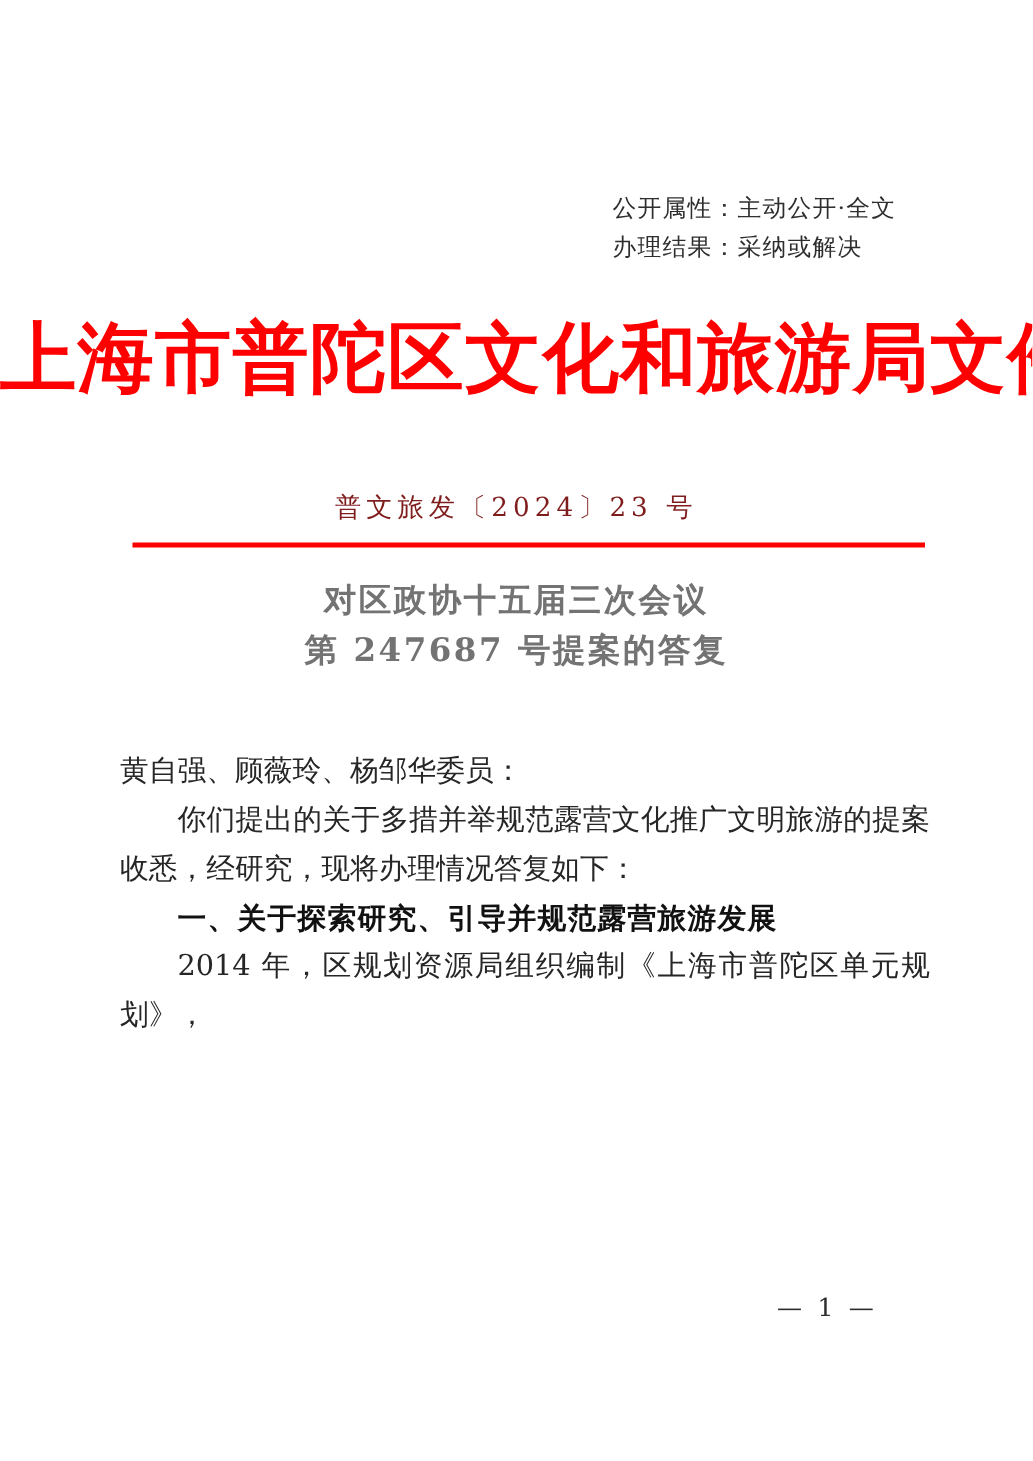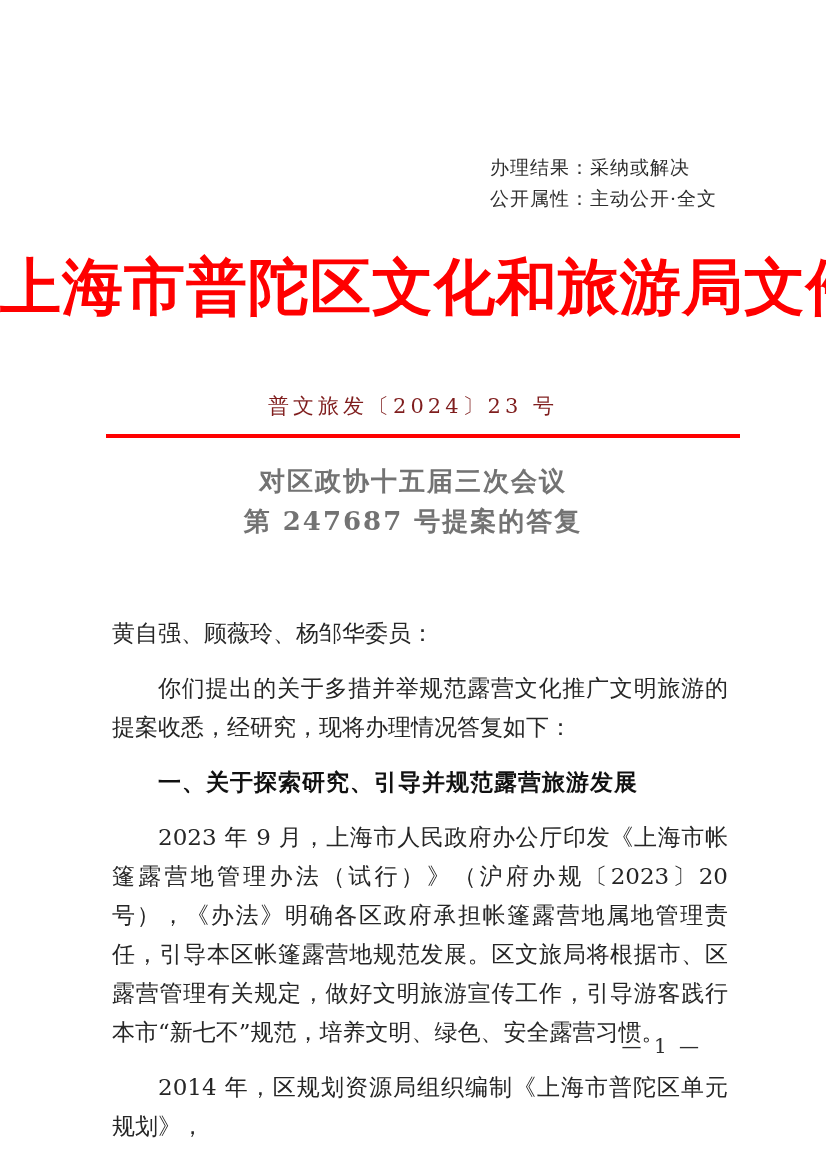--- a/index.html
+++ b/index.html
@@ -80,21 +80,21 @@
   .body-text {
     position: absolute;
     top: 598px;
     left: 96px;
     width: 648px;
     font-size: 23px;
     line-height: 39px;
     text-align: justify;
     color: #262626;
   }
-  .body-text p { margin: 16px; }
+  .body-text p { margin: 0; }
   .body-text .indent { text-indent: 2em; }
   .body-text .heading {
     text-indent: 2em;
     font-weight: bold;
     color: #111111;
     font-family: Liberation Sans, sans-serif;
     letter-spacing: 1px;
   }
   
   .page-number {
@@ -106,38 +106,37 @@
     color: #2e2e2e;
     white-space: nowrap;
   }
 </style>
 </head>
 <body>
 
 <div class="page">
 
   <div class="meta-block">
+    <p>公开属性：主动公开·全文</p>
     <p>办理结果：采纳或解决</p>
-    <p>公开属性：主动公开·全文</p>
   </div>
 
   <h1 class="masthead">上海市普陀区文化和旅游局文件</h1>
 
   <div class="doc-number">普文旅发〔2024〕23 号</div>
 
   <div class="red-line"></div>
 
   <div class="doc-title">
     <div>对区政协十五届三次会议</div>
     <div>第 247687 号提案的答复</div>
   </div>
 
   <div class="body-text">
     <p>黄自强、顾薇玲、杨邹华委员：</p>
     <p class="indent">你们提出的关于多措并举规范露营文化推广文明旅游的提案收悉，经研究，现将办理情况答复如下：</p>
     <p class="heading">一、关于探索研究、引导并规范露营旅游发展</p>
-    <p class="indent">2023 年 9 月，上海市人民政府办公厅印发《上海市帐篷露营地管理办法（试行）》（沪府办规〔2023〕20 号），《办法》明确各区政府承担帐篷露营地属地管理责任，引导本区帐篷露营地规范发展。区文旅局将根据市、区露营管理有关规定，做好文明旅游宣传工作，引导游客践行本市“新七不”规范，培养文明、绿色、安全露营习惯。</p>
     <p class="indent">2014 年，区规划资源局组织编制《上海市普陀区单元规划》，</p>
   </div>
 
   <div class="page-number">— 1 —</div>
 
 </div>
 
 </body></html>

